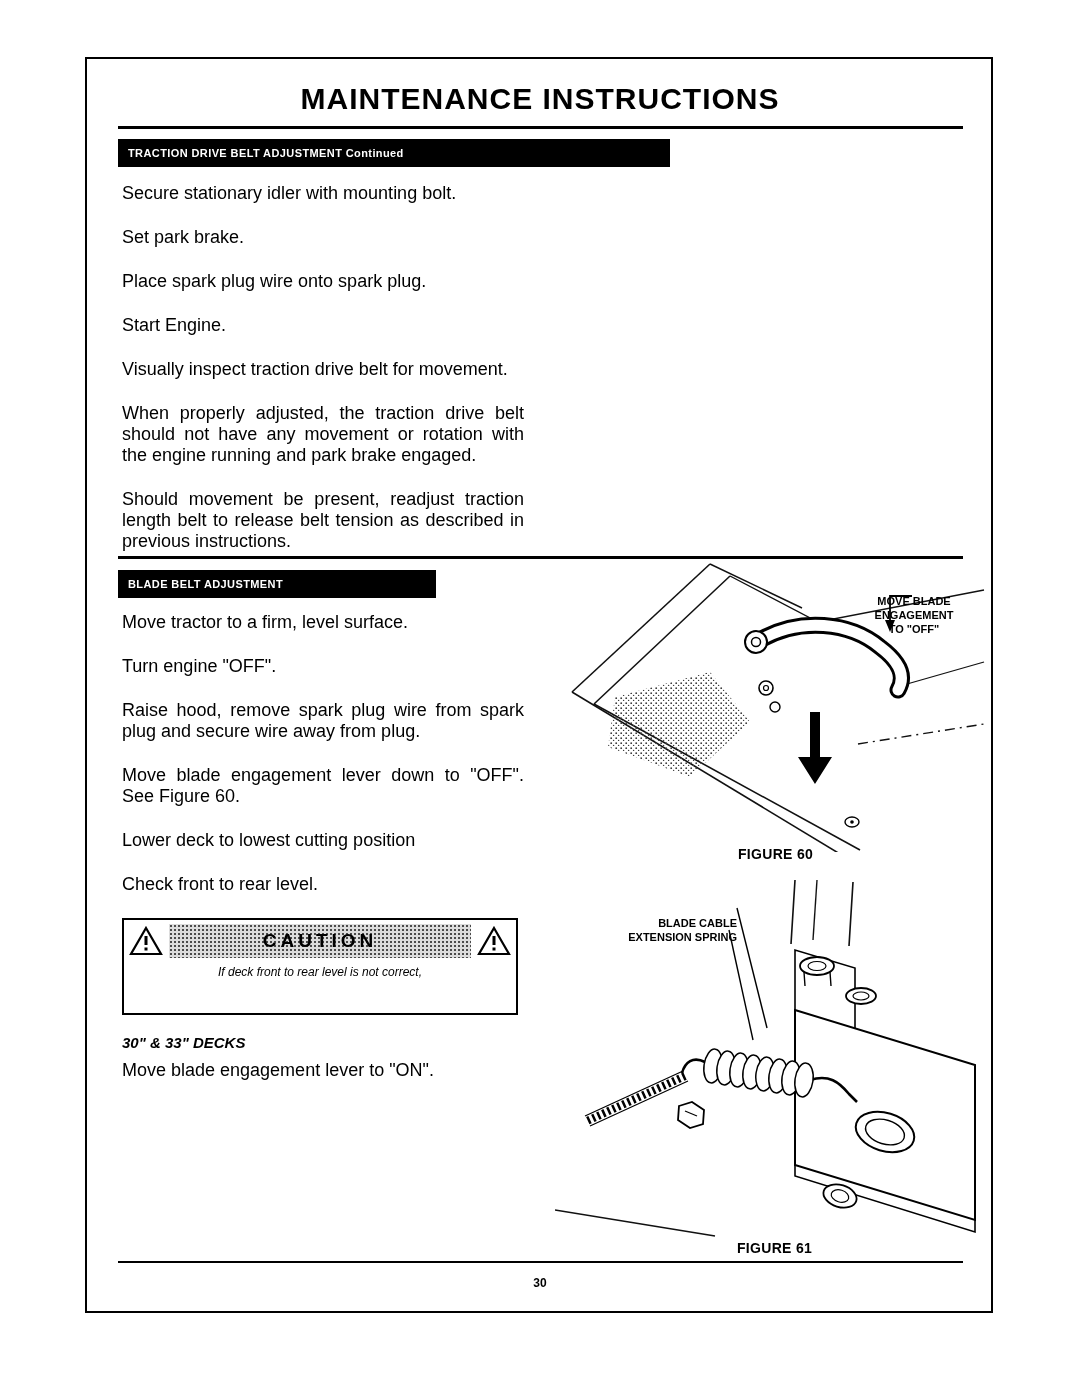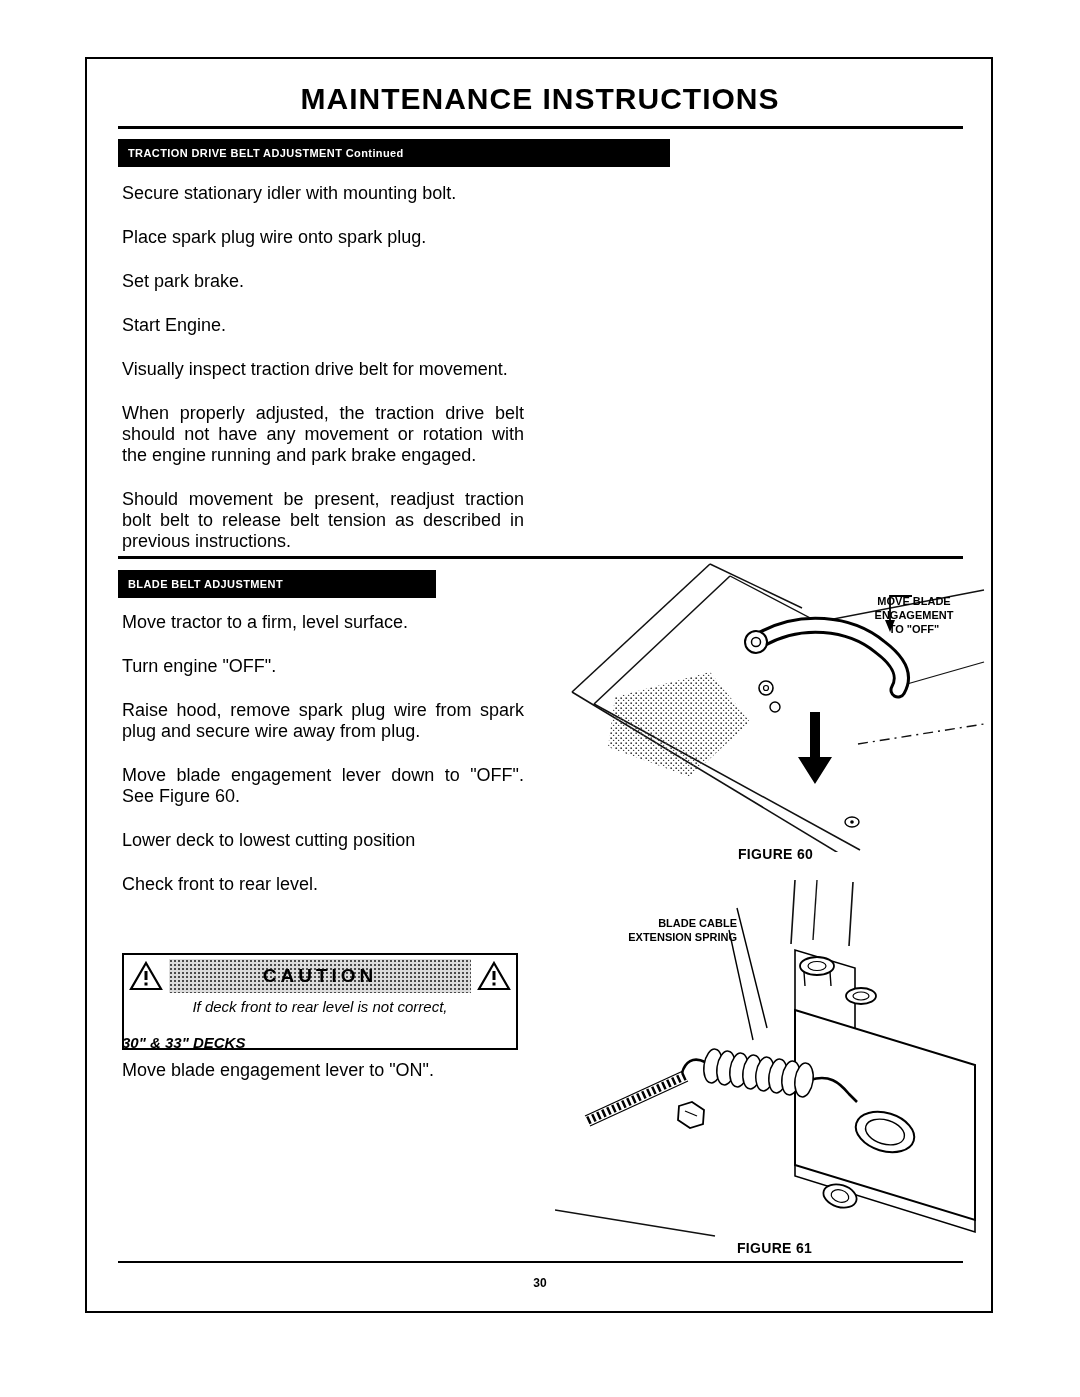--- a/index.html
+++ b/index.html
@@ -21,28 +21,28 @@
   #hdr-traction { left:118px; top:139px; width:552px; }
   #hdr-blade    { left:118px; top:570px; width:318px; }
 
   .col { position:absolute; left:122px; width:402px; font-size:18px; line-height:21px; }
   .col p { margin:0 0 23px 0; text-align:justify; }
   #col-traction { top:183px; }
   #col-blade    { top:612px; }
   #col-decks    { top:1060px; }
 
   .caution-box { position:absolute; left:122px; top:918px; width:396px; height:97px;
-                 border:2px solid #000; background:#fff;margin-top:35px; }
+                 border:2px solid #000; background:#fff; }
   .caution-head { display:flex; align-items:center; padding:4px 5px 2px 5px; }
   .stipple { flex:1; height:34px; margin:0 6px; display:flex; align-items:center; justify-content:center;
              background-color:#dcdcdc;
              background-image: radial-gradient(#4a4a4a 0.9px, rgba(0,0,0,0) 1px);
              background-size:4px 4px; }
   .caution-word { font-weight:bold; font-size:19px; letter-spacing:4px; }
-  .caution-body { text-align:center; font-style:italic; font-size:15px; line-height:22px; margin-top:1px; }
+  .caution-body { text-align:center; font-style:italic; font-size:12px; line-height:22px; margin-top:1px; }
 
   .decks-header { position:absolute; left:122px; top:1034px; font-size:15px;
                   font-weight:bold; font-style:italic; }
 
   .figure { position:absolute; }
   #figure60 { left:560px; top:562px; width:425px; height:290px; }
   #figure61 { left:555px; top:880px; width:430px; height:358px; }
   .fig-label { position:absolute; font-size:11px; font-weight:bold; line-height:14px; }
   #fig60-label { right:10px; top:32px; width:122px; text-align:center; }
   #fig61-label { left:30px; top:36px; width:152px; text-align:right; }
@@ -60,26 +60,26 @@
 <div class="page">
   <div class="border-frame"></div>
 
   <div class="title">MAINTENANCE INSTRUCTIONS</div>
   <div class="rule" id="title-rule"></div>
 
   <div class="sec-header" id="hdr-traction">TRACTION DRIVE BELT ADJUSTMENT Continued</div>
 
   <div class="col" id="col-traction">
     <p>Secure stationary idler with mounting bolt.</p>
+    <p>Set park brake.</p>
     <p>Place spark plug wire onto spark plug.</p>
-    <p>Set park brake.</p>
     <p>Start Engine.</p>
     <p>Visually inspect traction drive belt for movement.</p>
     <p>When properly adjusted, the traction drive belt should not have any movement or rotation with the engine running and park brake engaged.</p>
-    <p>Should movement be present, readjust traction bolt belt to release belt tension as described in previous instructions.</p>
+    <p>Should movement be present, readjust traction length belt to release belt tension as described in previous instructions.</p>
   </div>
 
   <div class="rule" id="mid-rule"></div>
 
   <div class="sec-header" id="hdr-blade">BLADE BELT ADJUSTMENT</div>
 
   <div class="col" id="col-blade">
     <p>Move tractor to a firm, level surface.</p>
     <p>Turn engine "OFF".</p>
     <p>Raise hood, remove spark plug wire from spark plug and secure wire away from plug.</p>

